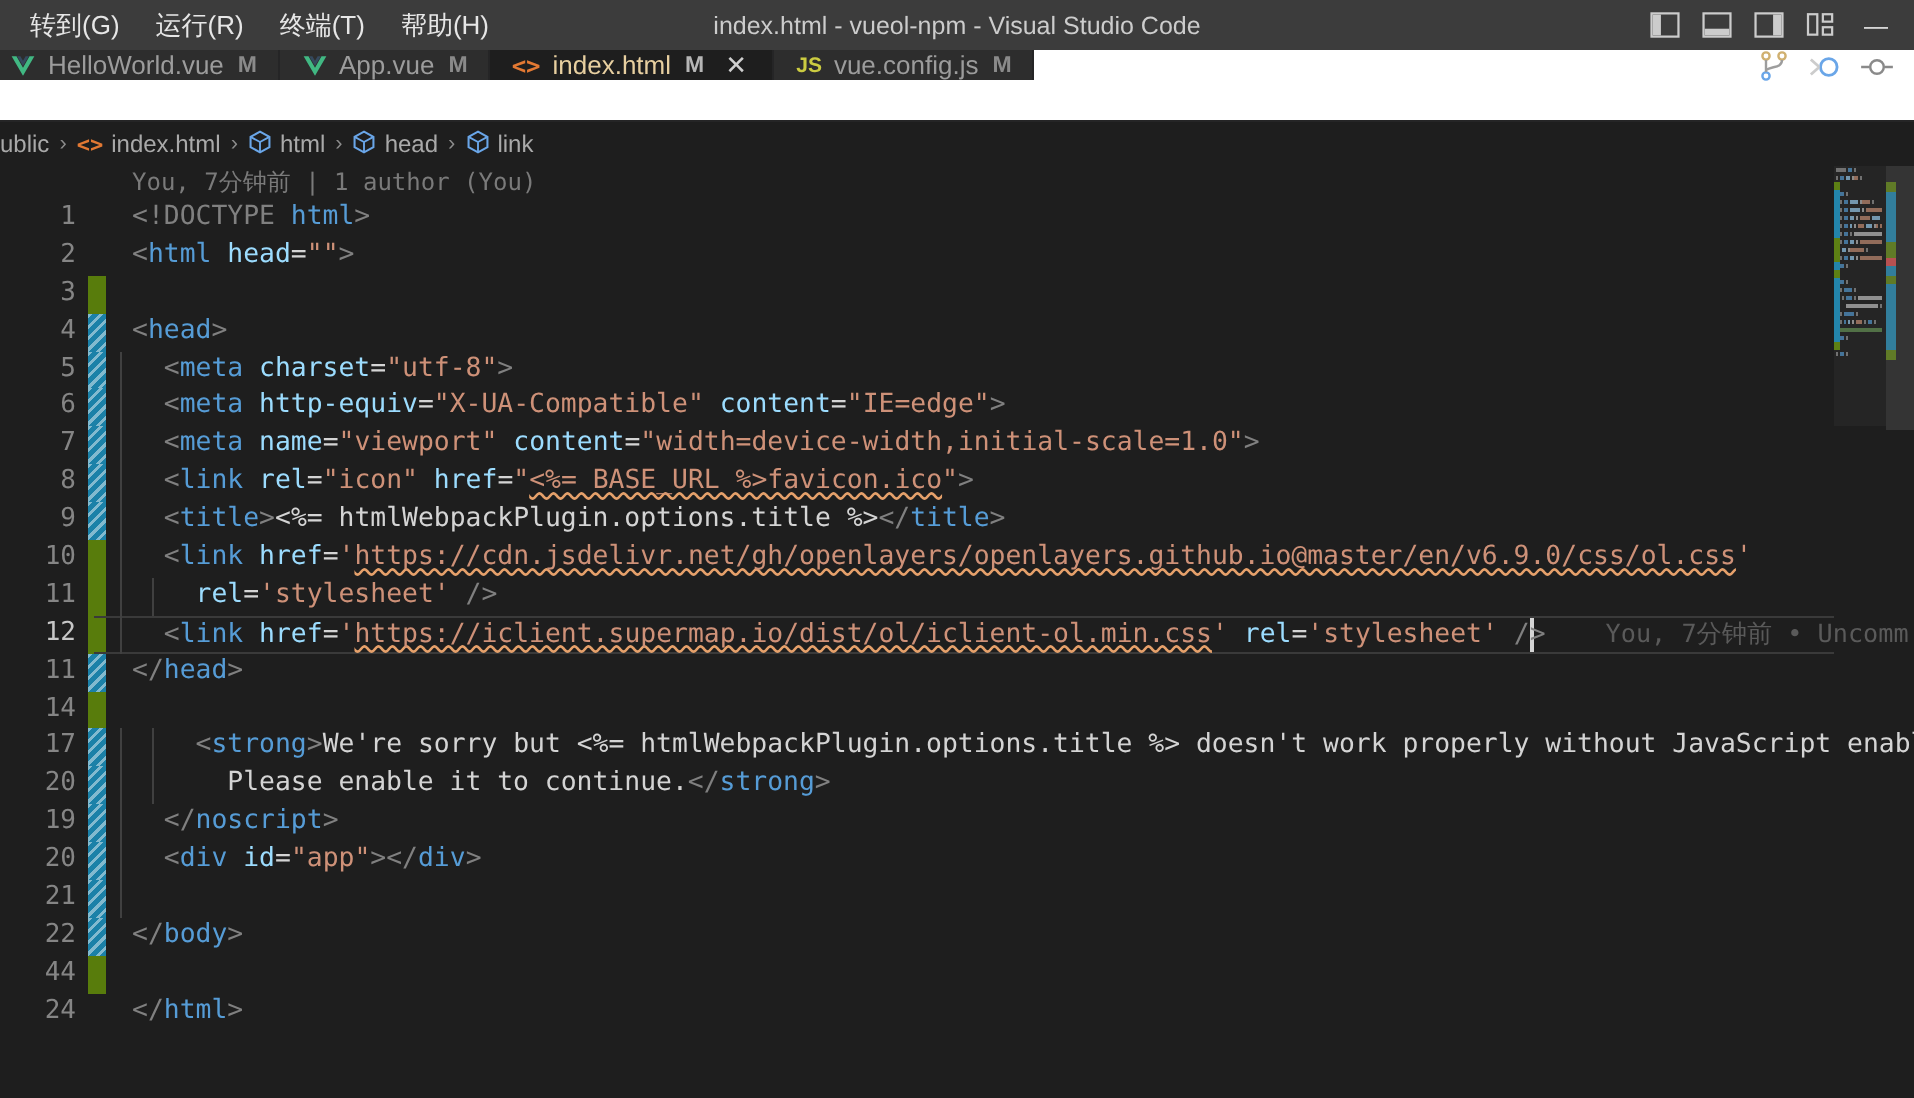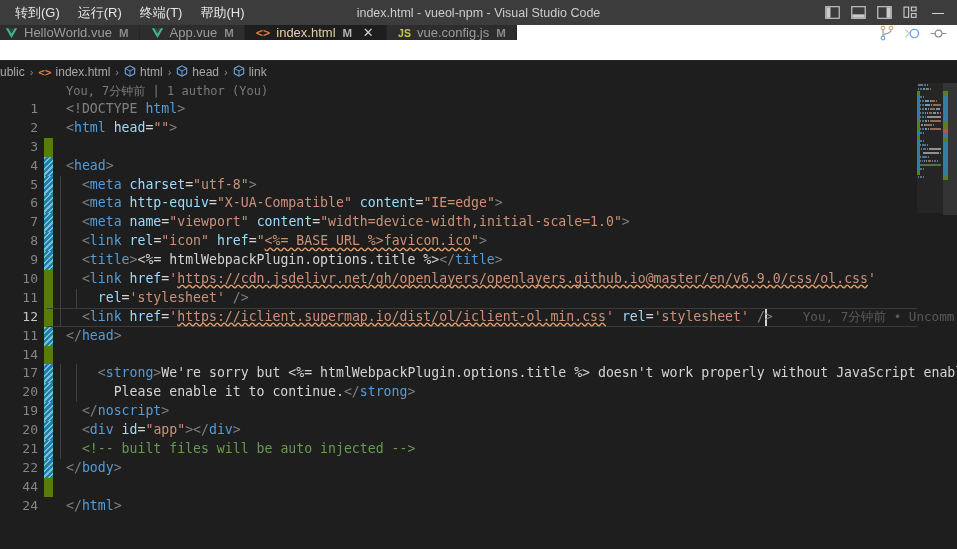--- a/index.html
+++ b/index.html
@@ -434,21 +434,21 @@
         <div class="code-row"><div class="lnum">9</div><div class="gutter-mark g-mod"></div><div class="code-text"><span class="t-text">  </span><span class="t-punct">&lt;</span><span class="t-tag">title</span><span class="t-punct">&gt;</span><span class="t-text">&lt;%= htmlWebpackPlugin.options.title %&gt;</span><span class="t-punct">&lt;/</span><span class="t-tag">title</span><span class="t-punct">&gt;</span></div><div class="iguide" style="left: 60px;"></div></div>
         <div class="code-row"><div class="lnum">10</div><div class="gutter-mark g-add"></div><div class="code-text"><span class="t-text">  </span><span class="t-punct">&lt;</span><span class="t-tag">link </span><span class="t-attr">href</span><span class="t-eq">=</span><span class="t-str">'</span><span class="t-str t-err">https://cdn.jsdelivr.net/gh/openlayers/openlayers.github.io@master/en/v6.9.0/css/ol.css</span><span class="t-str">'</span></div><div class="iguide" style="left: 60px;"></div></div>
         <div class="code-row"><div class="lnum">11</div><div class="gutter-mark g-add"></div><div class="code-text"><span class="t-text">    </span><span class="t-attr">rel</span><span class="t-eq">=</span><span class="t-str">'stylesheet'</span><span class="t-text"> </span><span class="t-punct">/&gt;</span></div><div class="iguide" style="left: 60px;"></div><div class="iguide" style="left: 75.84px;"></div></div>
         <div class="code-row active-line"><div class="active-line-border"></div><div class="lnum">12</div><div class="gutter-mark g-add"></div><div class="code-text"><span class="t-text">  </span><span class="t-punct">&lt;</span><span class="t-tag">link </span><span class="t-attr">href</span><span class="t-eq">=</span><span class="t-str">'</span><span class="t-str t-err">https://iclient.supermap.io/dist/ol/iclient-ol.min.css</span><span class="t-str">'</span><span class="t-text"> </span><span class="t-attr">rel</span><span class="t-eq">=</span><span class="t-str">'stylesheet'</span><span class="t-text"> </span><span class="t-punct">/&gt;</span><span class="inline-blame">You, 7分钟前 • Uncomm</span></div><div class="iguide" style="left: 60px;"></div><div id="text-cursor" style="left: 764.88px; top: 1px;"></div></div>
         <div class="code-row"><div class="lnum">11</div><div class="gutter-mark g-mod"></div><div class="code-text"><span class="t-punct">&lt;/</span><span class="t-tag">head</span><span class="t-punct">&gt;</span></div></div>
         <div class="code-row"><div class="lnum">14</div><div class="gutter-mark g-add"></div><div class="code-text"></div></div>
         <div class="code-row"><div class="lnum">17</div><div class="gutter-mark g-mod"></div><div class="code-text"><span class="t-text">    </span><span class="t-punct">&lt;</span><span class="t-tag">strong</span><span class="t-punct">&gt;</span><span class="t-text">We're sorry but &lt;%= htmlWebpackPlugin.options.title %&gt; doesn't work properly without JavaScript enabled.</span></div><div class="iguide" style="left: 60px;"></div><div class="iguide" style="left: 75.84px;"></div></div>
         <div class="code-row"><div class="lnum">20</div><div class="gutter-mark g-mod"></div><div class="code-text"><span class="t-text">      Please enable it to continue.</span><span class="t-punct">&lt;/</span><span class="t-tag">strong</span><span class="t-punct">&gt;</span></div><div class="iguide" style="left: 60px;"></div><div class="iguide" style="left: 75.84px;"></div></div>
         <div class="code-row"><div class="lnum">19</div><div class="gutter-mark g-mod"></div><div class="code-text"><span class="t-text">  </span><span class="t-punct">&lt;/</span><span class="t-tag">noscript</span><span class="t-punct">&gt;</span></div><div class="iguide" style="left: 60px;"></div></div>
         <div class="code-row"><div class="lnum">20</div><div class="gutter-mark g-mod"></div><div class="code-text"><span class="t-text">  </span><span class="t-punct">&lt;</span><span class="t-tag">div </span><span class="t-attr">id</span><span class="t-eq">=</span><span class="t-str">"app"</span><span class="t-punct">&gt;&lt;/</span><span class="t-tag">div</span><span class="t-punct">&gt;</span></div><div class="iguide" style="left: 60px;"></div></div>
-        <div class="code-row"><div class="lnum">21</div><div class="gutter-mark g-mod"></div><div class="code-text"><span class="t-text">  </span><span class="t-comment">&lt;!-- built files will be auto injected --&gt;</span></div><div class="iguide" style="left: 60px;"></div></div>
+        <div class="code-row"><div class="lnum">21</div><div class="gutter-mark g-mod"></div><div class="iguide" style="left: 60px;"></div></div>
         <div class="code-row"><div class="lnum">22</div><div class="gutter-mark g-mod"></div><div class="code-text"><span class="t-punct">&lt;/</span><span class="t-tag">body</span><span class="t-punct">&gt;</span></div></div>
         <div class="code-row"><div class="lnum">44</div><div class="gutter-mark g-add"></div><div class="code-text"></div></div>
         <div class="code-row"><div class="lnum">24</div><div class="gutter-mark g-none"></div><div class="code-text"><span class="t-punct">&lt;/</span><span class="t-tag">html</span><span class="t-punct">&gt;</span></div></div>
       </div>
 
     <div id="minimap">
         <div class="mm-row">
           <span class="mm-b" style="width: 4.95px; background: rgb(108, 108, 108);"></span>
           <span class="mm-b" style="width: 2.2px; background: rgb(63, 111, 150);"></span>
           <span class="mm-b" style="width: 0.55px; background: rgb(108, 108, 108);"></span>

